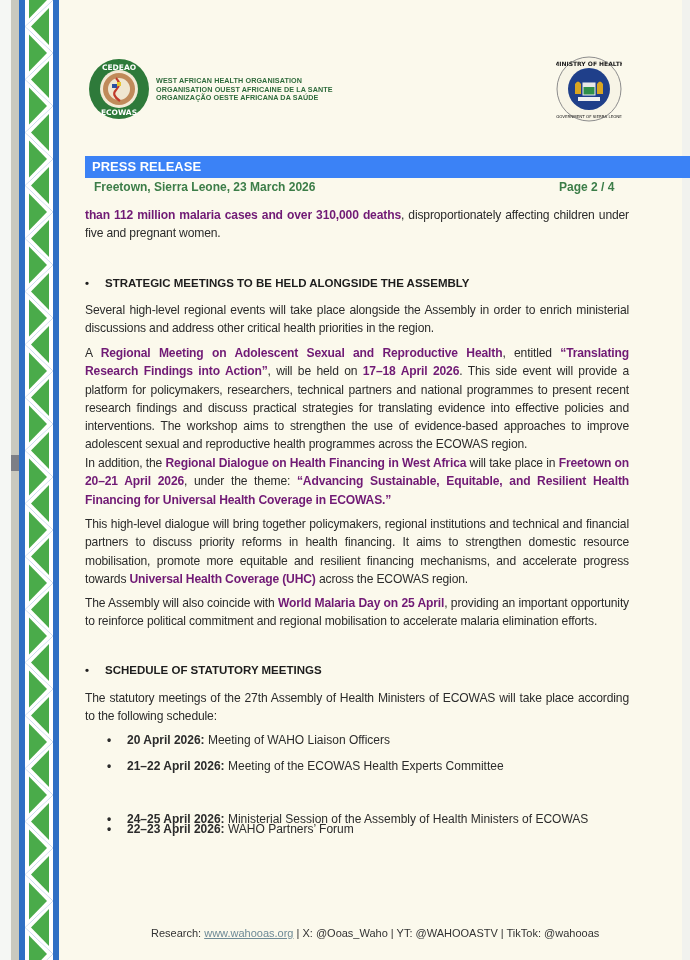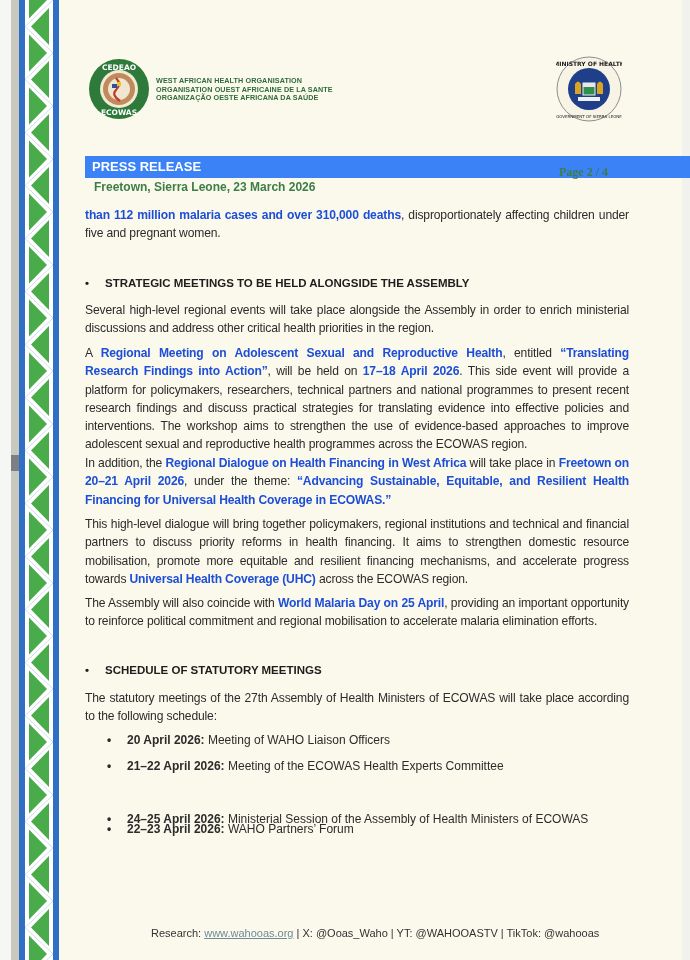--- a/index.html
+++ b/index.html
@@ -21,26 +21,26 @@
   .header { position:absolute; left:0; top:0; width:550px; height:150px;text-decoration:underline; }
   .waho-logo { position:absolute; left:88px; top:58px; width:62px; height:62px; }
   .waho-names { position:absolute; left:156px; top:77px; font-size:7.2px; font-weight:bold; color:#2f6b3c; line-height:8.6px; letter-spacing:0.1px; }
   .moh-logo { position:absolute; left:556px; top:56px; width:66px; height:66px; }
   .press-bar {
     position:absolute; left:85px; top:156px; width:649px; height:22px;
     background:#3b82f6; color:#fff; font-weight:bold; font-size:13px;
     line-height:22px; padding-left:7px; box-sizing:border-box;
   }
   .dateline { position:absolute; left:94px; top:180px; font-size:12px; font-weight:bold; color:#3c7d48; }
-  .pagenum { position:absolute; left:559px; top:165px; font-size:12px; font-weight:bold; color:#3c7d48;font-family:Liberation Serif, serif; }
+  .pagenum { position:absolute; left:559px; top:180px; font-size:12px; font-weight:bold; color:#3c7d48; }
   .body-text {
     position:absolute; left:85px; width:544px; font-size:12.1px; line-height:18.3px; color:#2b2b2b;
     text-align:justify; letter-spacing:-0.15px;
   }
-  .body-text b { color:#1d4ed8; }
+  .body-text b { color:#701a75; }
   .section-head { position:absolute; left:85px; font-size:11.5px; font-weight:bold; color:#1d1d1d; }
   .section-head .dot { display:inline-block; width:20px; }
   .sched { position:absolute; left:107px; font-size:12px; color:#2b2b2b; }
   .sched .dot { display:inline-block; width:20px; font-weight:bold; }
   .footer { position:absolute; left:151px; top:927px; font-size:11px; color:#333; white-space:nowrap; }
   .footer a { color:#6e8a96; text-decoration:underline; }
 </style>
 </head>
 <body>
 

